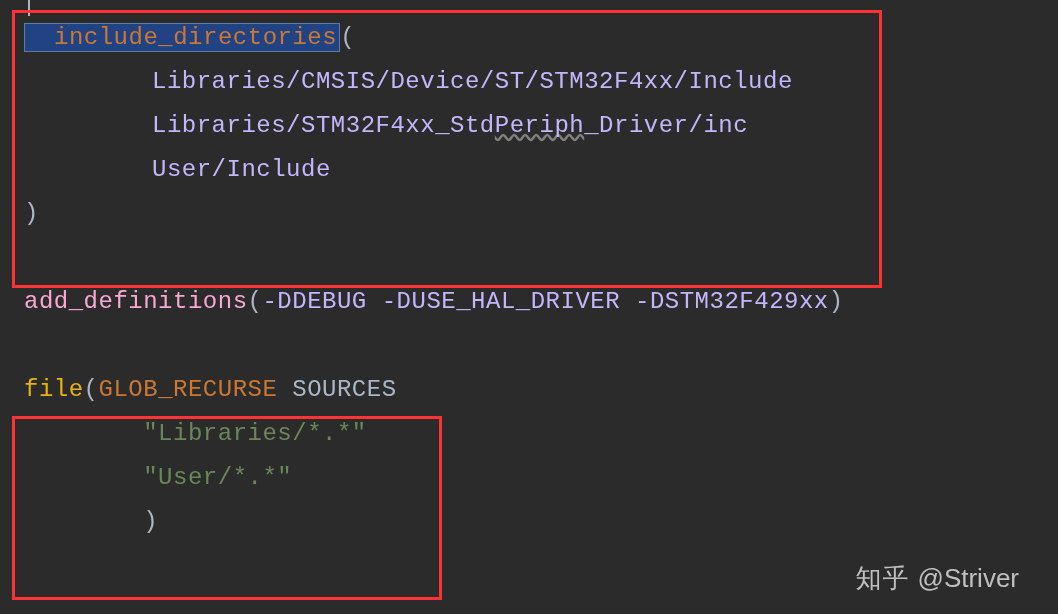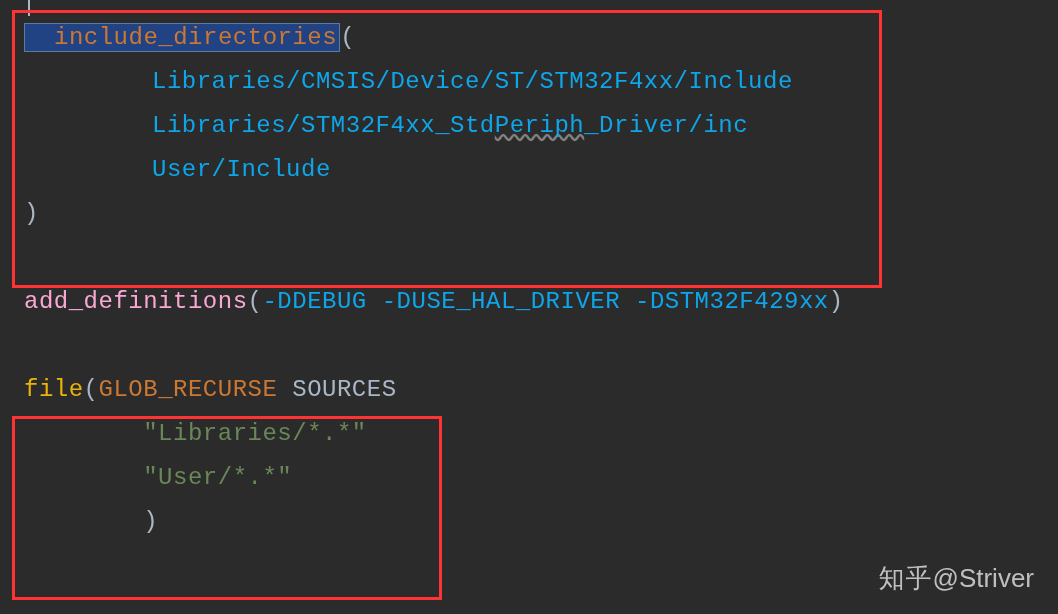--- a/index.html
+++ b/index.html
@@ -42,21 +42,21 @@
     .keyword-file {
       color: #eab308;
     }
     .keyword-glob {
       color: #cc7832;
     }
     .paren {
       color: #a9b7c6;
     }
     .param {
-      color: #0ea5e9;
+      color: #c4b5fd;
     }
     .string {
       color: #6a8759;
     }
     .variable {
       color: #a9b7c6;
     }
     .squiggle-underline {
       text-decoration: underline wavy #808080;
       text-decoration-skip-ink: none;
@@ -75,27 +75,28 @@
       border: 3px solid #ff3333;
       top: 416px;
       left: 12px;
       width: 430px;
       height: 184px;
       pointer-events: none;
     }
     .watermark {
       position: absolute;
       bottom: 18px;
-      right: 24px;
+      right: 39px;
       font-size: 26px;
       color: #d0d0d0;
       font-family: 'Microsoft YaHei', 'PingFang SC', sans-serif;
       font-weight: 400;
       display: flex;
       align-items: center;
+      gap: 8px;
       opacity: 0.9;
     }
     .zhihu-logo {
       font-weight: 500;
       letter-spacing: 1px;
     }
     .indent {
       display: inline-block;
       width: 128px;
     }

